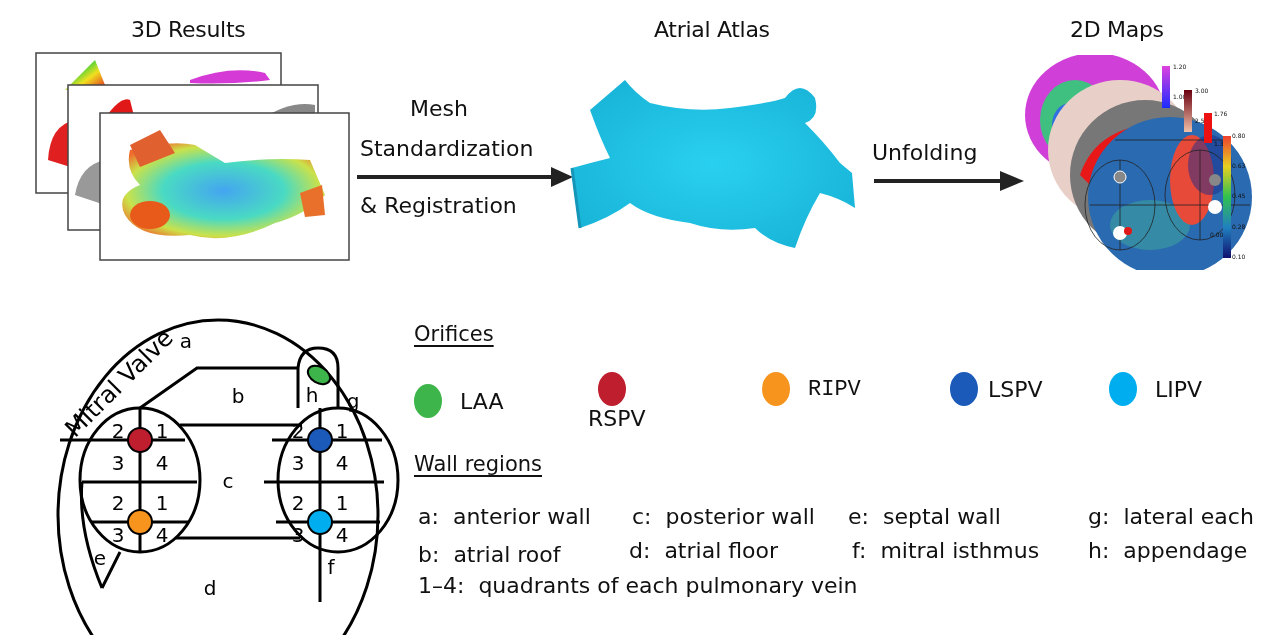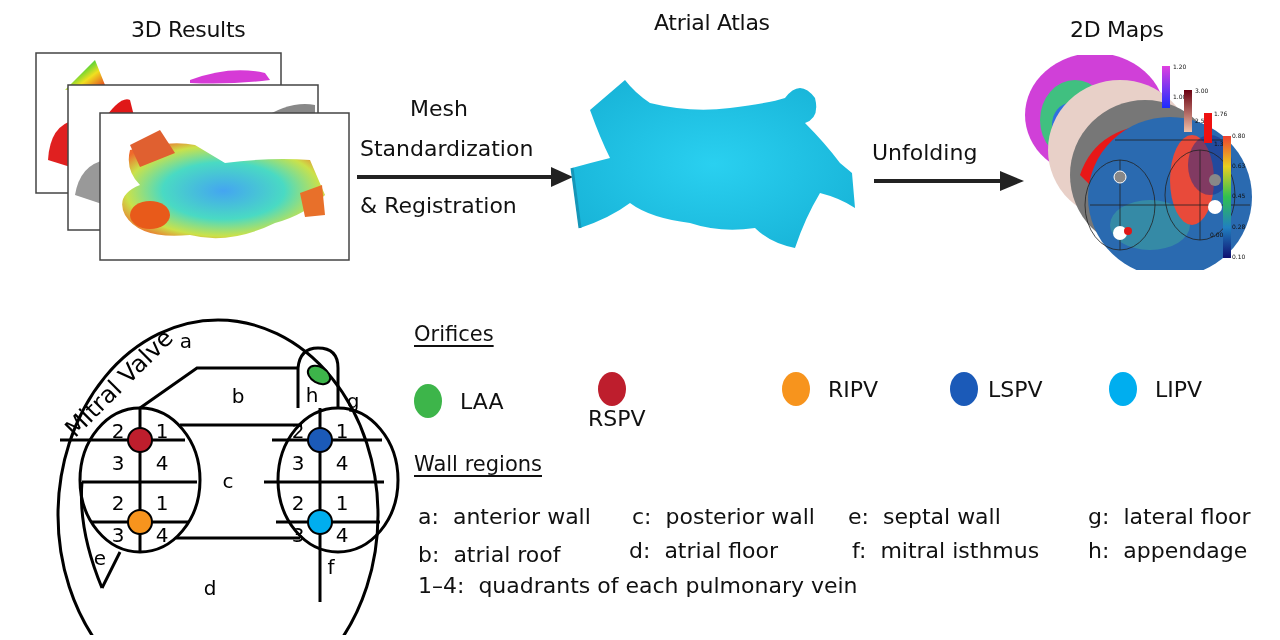--- a/index.html
+++ b/index.html
@@ -11,21 +11,21 @@
   .legend-h { font-size:21px; text-decoration:underline; text-underline-offset:4px; }
   .orifice { display:flex; align-items:center; font-size:22px; }
   .dot { width:28px; height:34px; border-radius:50%; margin-right:18px; }
   .wall { font-size:22px; white-space:nowrap;text-align:right; }
   svg text { font-family:"DejaVu Sans", "Liberation Sans", sans-serif; }
 </style>
 </head>
 <body>
 
 <div class="abs title" style="left:131px;top:17px;">3D Results</div>
-<div class="abs title" style="left:654px;top:10px;">Atrial Atlas</div>
+<div class="abs title" style="left:654px;top:17px;">Atrial Atlas</div>
 <div class="abs title" style="left:1070px;top:17px;">2D Maps</div>
 
 <svg class="abs" style="left:30px;top:45px;" width="330" height="225">
   <defs>
     <linearGradient id="rainbow" x1="0" y1="0" x2="1" y2="1">
       <stop offset="0" stop-color="#a020f0"></stop>
         <stop offset="0.3" stop-color="#20d040"></stop>
       <stop offset="0.6" stop-color="#f0e020"></stop>
         <stop offset="1" stop-color="#e02020"></stop>
     </linearGradient>
@@ -211,39 +211,39 @@
 <div class="abs legend-h" style="left:414px;top:322px;">Orifices</div>
 <div class="abs" style="left:414px;top:372px;width:860px;height:36px;">
   <div class="abs orifice" style="left:0;top:0;margin-top:12px;">
     <span class="dot" style="background:#3db54a;"></span>
     <span>LAA</span>
   </div>
   <div class="abs orifice" style="left:174px;top:0;flex-direction:column;">
     <span class="dot" style="background:#be1e2d;margin-right:10px;"></span>
     <span>RSPV</span>
   </div>
-  <div class="abs orifice" style="left:368px;top:0;">
+  <div class="abs orifice" style="left:348px;top:0;font-family:Liberation Mono, monospace;">
     <span class="dot" style="background:#f7941d;"></span>
     <span>RIPV</span>
   </div>
   <div class="abs orifice" style="left:536px;top:0;">
     <span class="dot" style="background:#1b5ab8;margin-right:10px;"></span>
     <span>LSPV</span>
   </div>
   <div class="abs orifice" style="left:695px;top:0;">
     <span class="dot" style="background:#00aeef;"></span>
     <span>LIPV</span>
   </div>
 </div>
 
 <div class="abs legend-h" style="left:414px;top:452px;">Wall regions</div>
 
 <div class="abs wall" style="left:418px;top:504px;"><span>a:</span>&nbsp; <span>anterior wall</span></div>
 <div class="abs wall" style="left:632px;top:504px;"><span>c:</span>&nbsp; <span>posterior wall</span></div>
 <div class="abs wall" style="left:848px;top:504px;"><span>e:</span>&nbsp; <span>septal wall</span></div>
-<div class="abs wall" style="left:1088px;top:504px;"><span>g:</span>&nbsp; <span>lateral floor</span></div>
+<div class="abs wall" style="left:1088px;top:504px;"><span>g:</span>&nbsp; <span>lateral each</span></div>
 
 <div class="abs wall" style="left:418px;top:542px;"><span>b:</span>&nbsp; <span>atrial roof</span></div>
 <div class="abs wall" style="left:629px;top:538px;"><span>d:</span>&nbsp; <span>atrial floor</span></div>
 <div class="abs wall" style="left:852px;top:538px;"><span>f:</span>&nbsp; <span>mitral isthmus</span></div>
 <div class="abs wall" style="left:1088px;top:538px;"><span>h:</span>&nbsp; <span>appendage</span></div>
 
 <div class="abs wall" style="left:418px;top:573px;"><span>1–4:</span>&nbsp; <span>quadrants of each pulmonary vein</span></div>
 
 </body></html>

